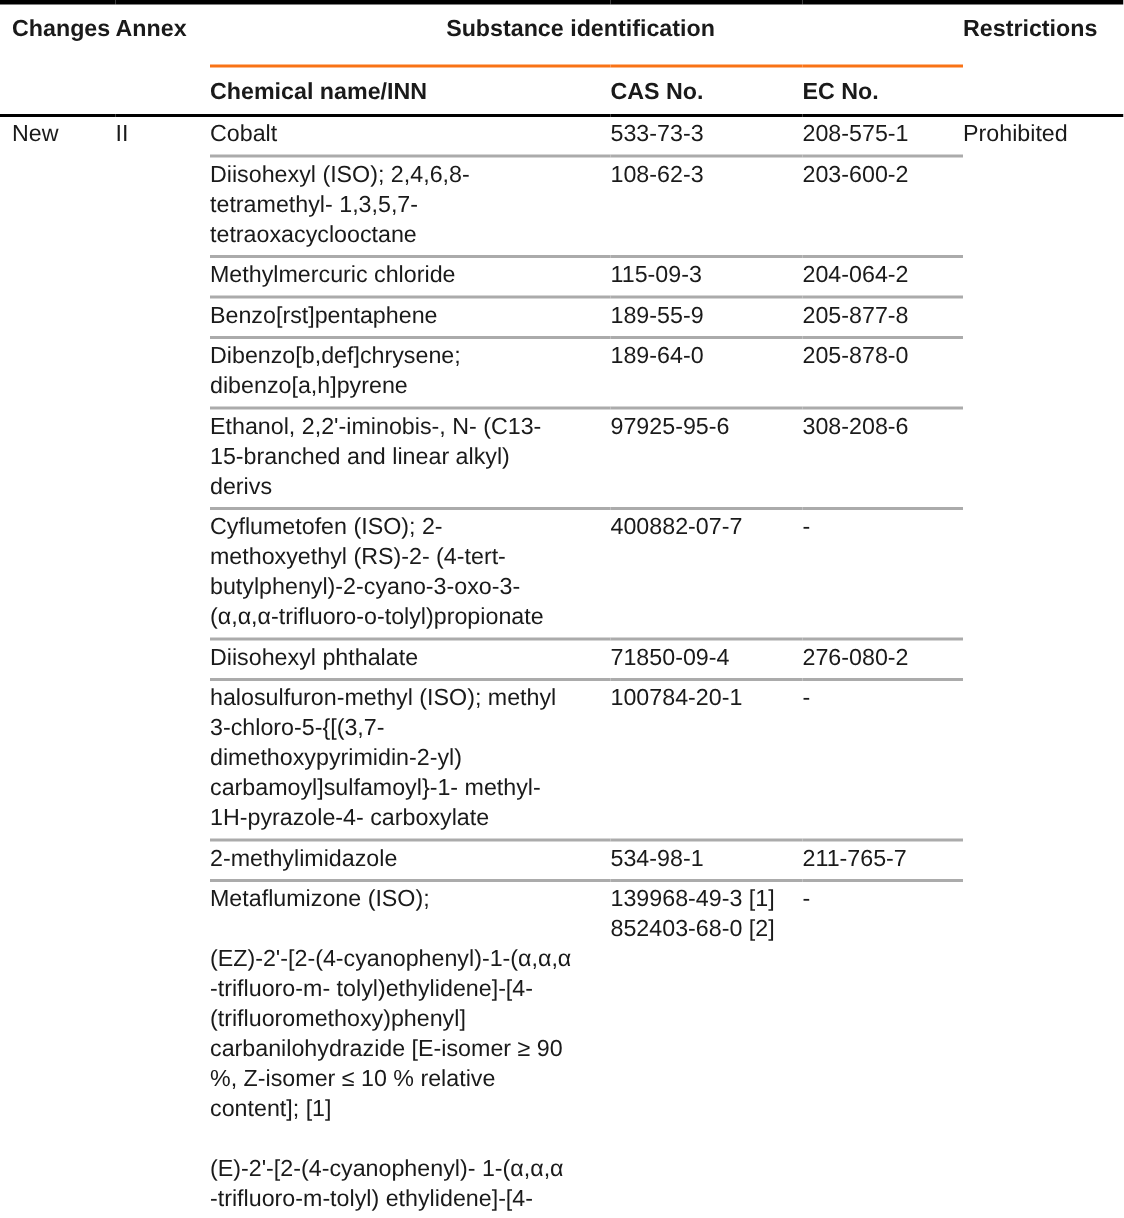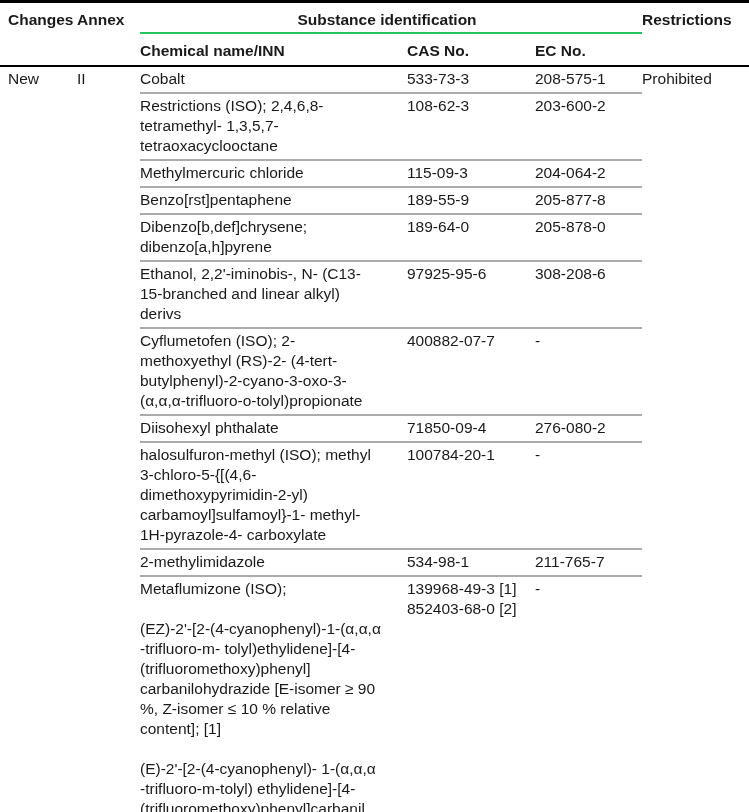--- a/index.html
+++ b/index.html
@@ -29,22 +29,22 @@
 
   th {
     text-align: left;
     font-weight: bold;
     vertical-align: top;
     padding: 7px 8px 4px 0;
     line-height: 20px;
   }
   th.span-substance {
     text-align: center;
-    border-bottom: 2px solid #22c55e;
-    padding-bottom: 2px;
+    border-bottom: 2px solid #f97316;
+    padding-bottom: 13px;
   }
   
   thead th.hdr-bottom { border-bottom: 2px solid #000000; }
 
   td {
     vertical-align: top;
     padding: 2px 8px 3px 0;
     line-height: 20px;
   }
   td.mid { border-bottom: 2px solid #ababab; }
@@ -84,21 +84,21 @@
         <td class="pad-left">New</td>
         <td>II</td>
         <td class="mid prewrap">Cobalt</td>
         <td class="mid prewrap">533-73-3</td>
         <td class="mid">208-575-1</td>
         <td>Prohibited</td>
       </tr>
       <tr>
         <td class="pad-left"></td>
         <td></td>
-        <td class="mid prewrap">Restrictions (ISO); 2,4,6,8-
+        <td class="mid prewrap">Diisohexyl (ISO); 2,4,6,8-
 tetramethyl- 1,3,5,7-
 tetraoxacyclooctane</td>
         <td class="mid prewrap">108-62-3</td>
         <td class="mid">203-600-2</td>
         <td></td>
       </tr>
       <tr>
         <td class="pad-left"></td>
         <td></td>
         <td class="mid prewrap">Methylmercuric chloride</td>
@@ -149,21 +149,21 @@
         <td></td>
         <td class="mid prewrap">Diisohexyl phthalate</td>
         <td class="mid prewrap">71850-09-4</td>
         <td class="mid">276-080-2</td>
         <td></td>
       </tr>
       <tr>
         <td class="pad-left"></td>
         <td></td>
         <td class="mid prewrap">halosulfuron-methyl (ISO); methyl
-3-chloro-5-{[(4,6-
+3-chloro-5-{[(3,7-
 dimethoxypyrimidin-2-yl)
 carbamoyl]sulfamoyl}-1- methyl-
 1H-pyrazole-4- carboxylate</td>
         <td class="mid prewrap">100784-20-1</td>
         <td class="mid">-</td>
         <td></td>
       </tr>
       <tr>
         <td class="pad-left"></td>
         <td></td>

